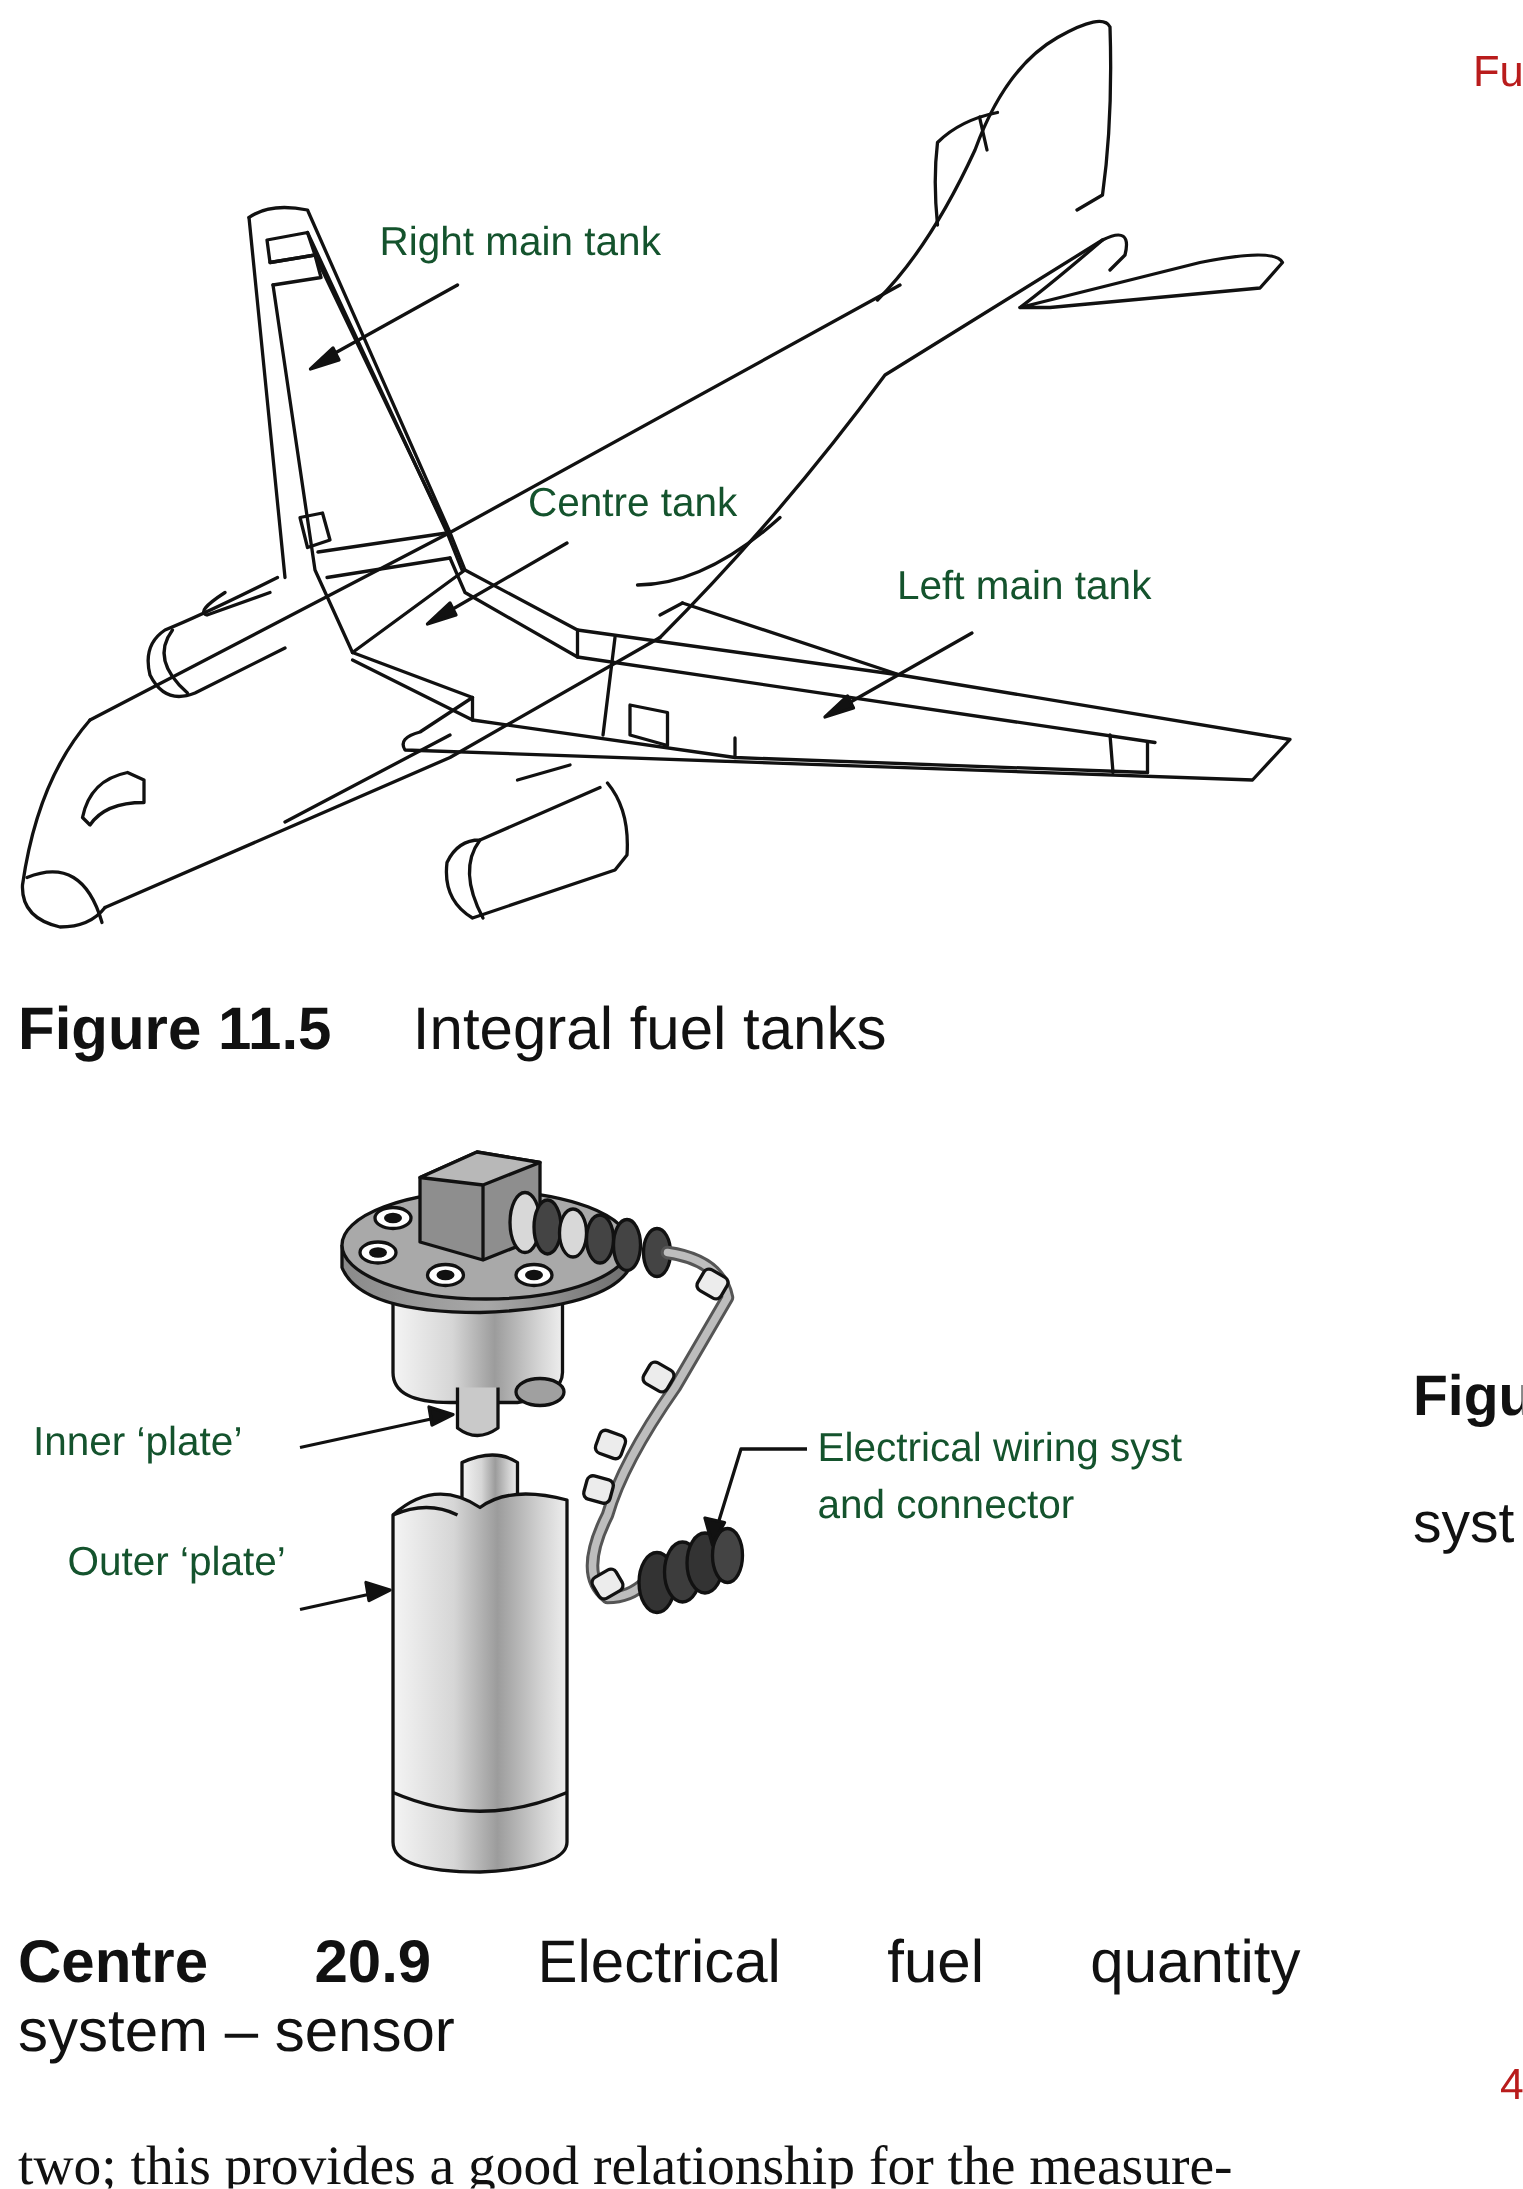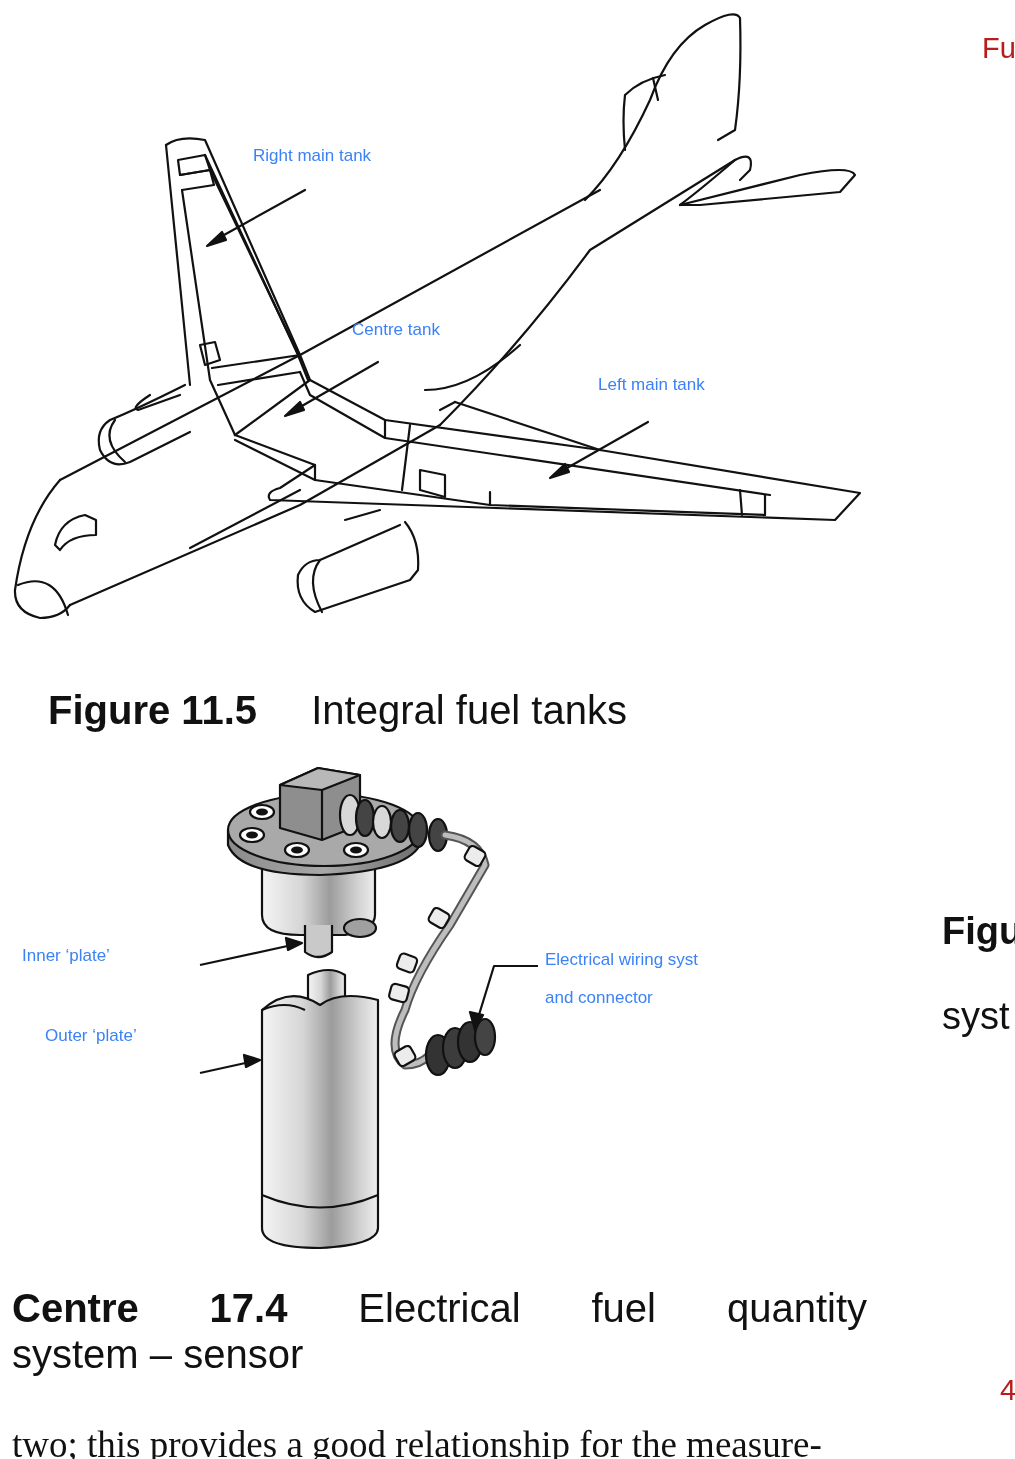--- a/index.html
+++ b/index.html
@@ -1,21 +1,21 @@
 <!DOCTYPE html>
 <html><head>
 <meta charset="utf-8">
 <style>
   html, body { margin: 0; padding: 0; background: #ffffff; }
   body { width: 1015px; height: 1459px; position: relative; overflow: hidden; color: #1a1a1a; }
   .abs { position: absolute; }
   .sans { font-family: "Liberation Sans", sans-serif; }
   .serif { font-family: "Liberation Serif", serif; }
   svg.fig { position: absolute; left: 0; top: 0; }
-  .label { font-size: 17px; color: #3b82f6; white-space: nowrap; }
+  .label { font-size: 27px; color: #14532d; white-space: nowrap; }
   .cap { font-size: 40px; color: #111; white-space: nowrap; }
   .cap b { font-weight: 700; }
   .edge { font-size: 29px; color: #b91c1c; white-space: nowrap; }
   .edge-bold { font-size: 38px; font-weight: 700; color: #111; white-space: nowrap; }
   .edge-reg { font-size: 38px; color: #111; white-space: nowrap; }
   .body-text { font-size: 37px; color: #111; white-space: nowrap; }
 </style>
 </head>
 <body>
 
@@ -87,21 +87,21 @@
       <path d="M648 422 L560 472"></path>
       <path d="M550 478 L565 464 L569 472 Z" fill="#111"></path>
     </g>
   </g>
 </svg>
 
 <div class="abs sans label" style="left:253px; top:146px;">Right main tank</div>
 <div class="abs sans label" style="left:352px; top:320px;">Centre tank</div>
 <div class="abs sans label" style="left:598px; top:375px;">Left main tank</div>
 
-<div class="abs sans cap" style="left:12px; top:688px;margin-left:36px;">
+<div class="abs sans cap" style="left:12px; top:664px;">
   <b>Figure 11.5</b>
   <span style="display:inline-block; width:32px;"></span>
   <span>Integral fuel tanks</span>
 </div>
 
 <svg class="fig" width="1015" height="1459" viewBox="0 0 1015 1459" stroke="#111" stroke-width="2.2" stroke-linejoin="round">
   <defs>
     <linearGradient id="cyl" x1="0" x2="1" y1="0" y2="0">
       <stop offset="0" stop-color="#f4f4f4"></stop>
       <stop offset="0.35" stop-color="#d6d6d6"></stop>
@@ -187,21 +187,21 @@
   </g>
 </svg>
 
 <div class="abs sans label" style="left:22px; top:946px;">Inner ‘plate’</div>
 <div class="abs sans label" style="left:14px; top:1026px;margin-left:31px;">Outer ‘plate’</div>
 <div class="abs sans label" style="left:545px; top:950px;">Electrical wiring syst</div>
 <div class="abs sans label" style="left:545px; top:988px;">and connector</div>
 
 <div class="abs sans cap" style="left:12px; top:1286px; width:855px; display:flex; justify-content:space-between;">
   <b>Centre</b>
-  <b>17.4</b>
+  <b>20.9</b>
   <span>Electrical</span>
   <span>fuel</span>
   <span>quantity</span>
 </div>
 <div class="abs sans cap" style="left:12px; top:1332px;">system – sensor</div>
 
 <div class="abs serif body-text" style="left:12px; top:1423px;">two; this provides a good relationship for the measure-</div>
 
 <div class="abs sans edge" style="left:982px; top:32px;">Fu</div>
 <div class="abs sans edge-bold" style="left:942px; top:910px;">Figu</div>

